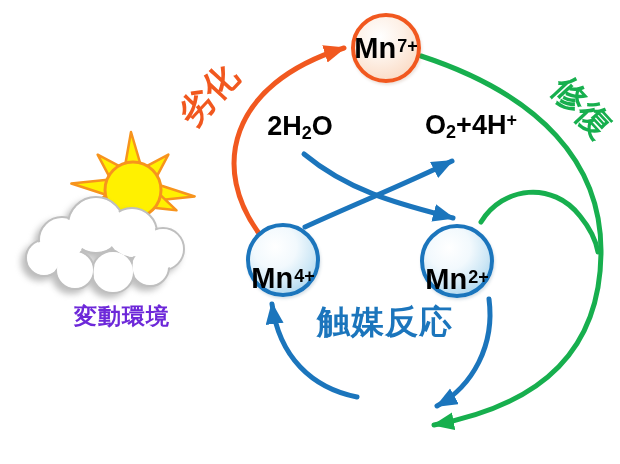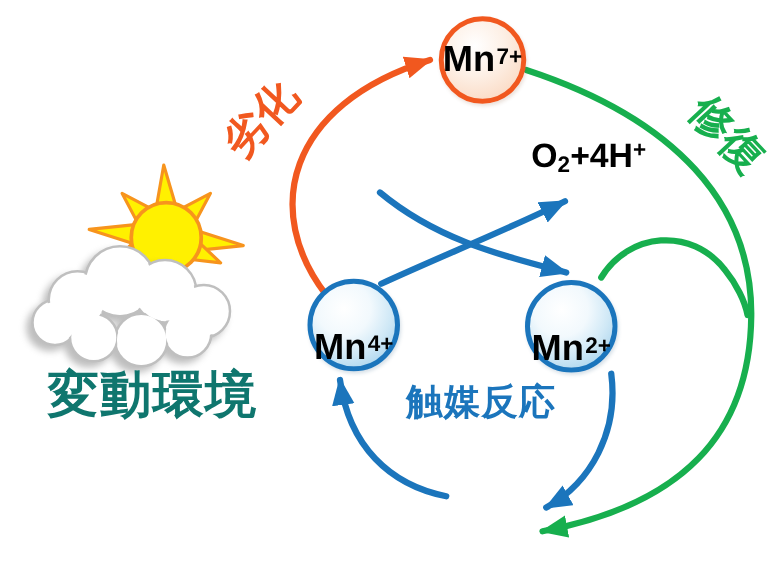--- a/index.html
+++ b/index.html
@@ -35,22 +35,22 @@
     font-weight:700; font-size:27px; color:#000; white-space:nowrap;
   }
   .chem sub { font-size:18px; vertical-align:-4px; }
   .chem sup { font-size:18px; vertical-align:8px; }
 
   
   .jp {
     position:absolute; font-weight:700; white-space:nowrap;
     transform:translate(-50%,-50%); letter-spacing:1px;
   }
-  .jp-env       { left:122px; top:316px; font-size:41px; color:#0f766e; }
-  .jp-cat       { left:385px; top:322px; font-size:29px; color:#1B75BC; }
+  .jp-env       { left:122px; top:316px; font-size:23px; color:#6d28d9; }
+  .jp-cat       { left:385px; top:322px; font-size:33px; color:#1B75BC; }
   .jp-deg       { left:209px; top:95px;  font-size:34px; color:#F1581F;
                   transform:translate(-50%,-50%) rotate(-47deg); }
   .jp-rep       { left:582px; top:108px; font-size:34px; color:#17AF4E;
                   transform:translate(-50%,-50%) rotate(47deg); }
 </style>
 </head>
 <body>
 
 <div class="stage">
 
@@ -120,20 +120,21 @@
 
   <div class="node node-blue" style="left:246px; top:223px;">
     <span class="node-label"><span>Mn</span><sup>4+</sup></span>
   </div>
 
   <div class="node node-blue" style="left:420px; top:224px;">
     <span class="node-label"><span>Mn</span><sup>2+</sup></span>
   </div>
 
 
+  <div class="chem" style="left:300px; top:127px;"><span>2H</span><sub>2</sub><span>O</span></div>
 
   <div class="chem" style="left:471px; top:126px;"><span>O</span><sub>2</sub><span>+4H</span><sup>+</sup></div>
 
   <div class="jp jp-deg">劣化</div>
   <div class="jp jp-rep">修復</div>
   <div class="jp jp-cat">触媒反応</div>
   <div class="jp jp-env">変動環境</div>
 
 </div>
 

